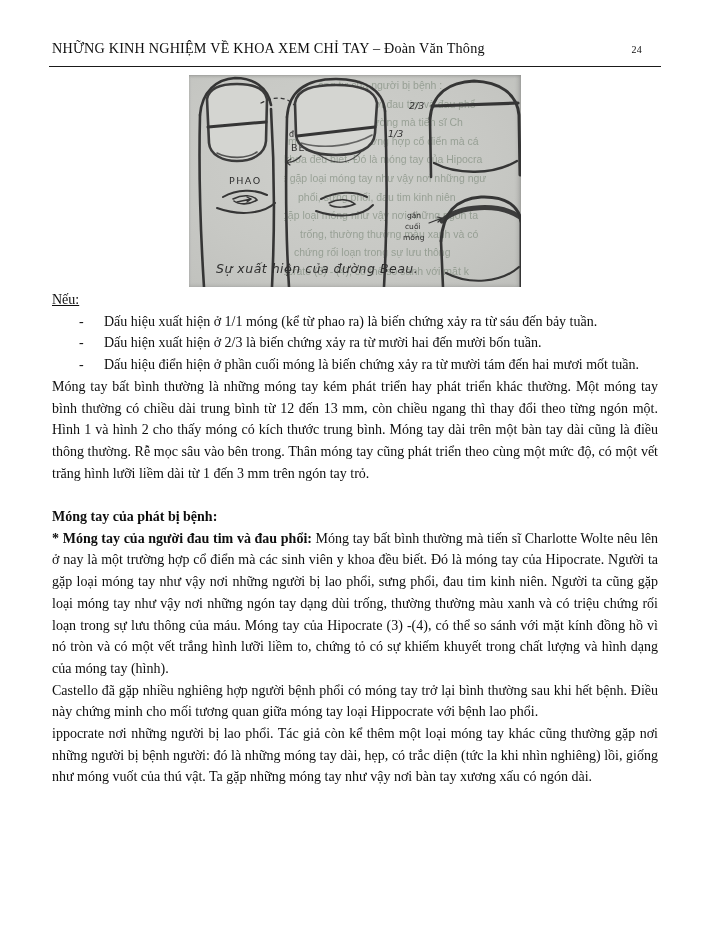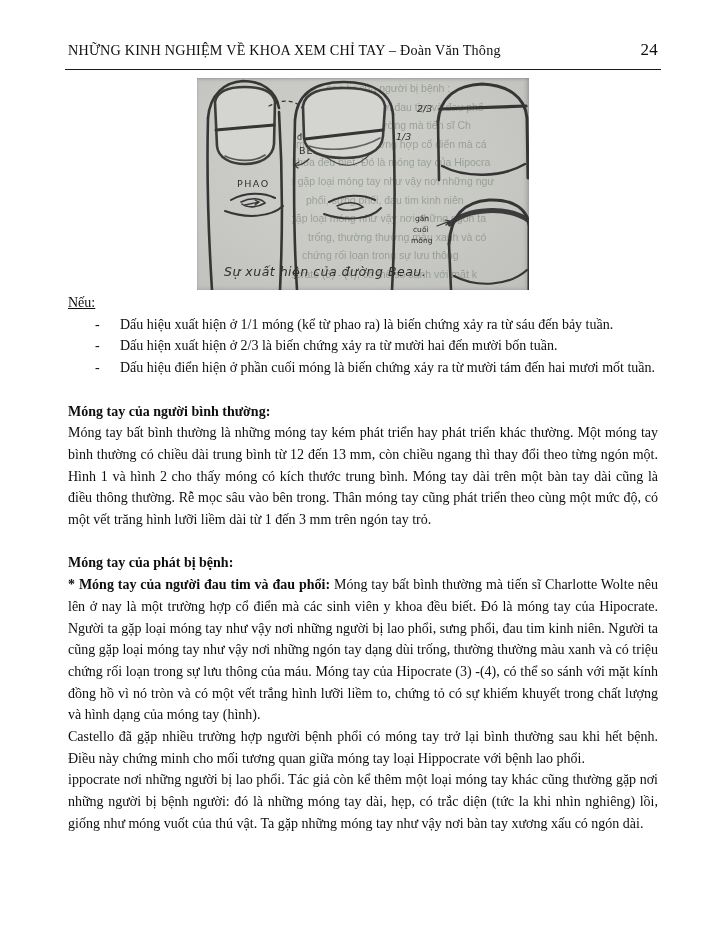--- a/index.html
+++ b/index.html
@@ -5,28 +5,28 @@
   html,body{margin:0;padding:0;background:#888;}
   .page{
     position:relative;
     width:723px;height:935px;
     margin:0 auto;
     background:#ffffff;
     font-family:"Liberation Serif","DejaVu Serif",serif;
     color:#0e0e0e;
     overflow:hidden;
     box-sizing:border-box;
-    padding:40px 65px 0 68px;
+    padding:40px 65px 0 52px;
   }
   
   .hdr{
     display:flex;justify-content:space-between;align-items:baseline;
     font-size:14.2px;letter-spacing:.2px;
   }
-  .hdr .pg{font-size:17px;}
+  .hdr .pg{margin-right:16px;font-size:10px;}
   .rule{border-bottom:1.6px solid #1a1a1a;margin:9px -3px 0 -3px;height:0;}
   
   .scan{
     position:relative;
     width:332px;height:212px;
     margin:8px auto 0 auto;
     background:#c7c8c4;
     background-image:radial-gradient(ellipse at 45% 40%, #cfd0cc 0%, #c7c8c4 60%, #bfc0bc 100%);
     box-shadow:inset -2px 0 4px rgba(90,90,90,.35), inset 0 1px 2px rgba(120,120,120,.3);
     overflow:hidden;
@@ -156,22 +156,21 @@
       <li>
         <span class="dash">-</span>
         <span>Dấu hiện xuất hiện ở 2/3 là biến chứng xảy ra từ mười hai đến mười bốn tuần.</span>
       </li>
       <li>
         <span class="dash">-</span>
         <span>Dấu hiệu điển hiện ở phần cuối móng là biến chứng xảy ra từ mười tám đến hai mươi mốt tuần.</span>
       </li>
     </ul>
 
-    <p class="h-bold sect">Móng tay của người bình thường:</p>
     <p>Móng tay bất bình thường là những móng tay kém phát triển hay phát triển khác thường. Một móng tay bình thường có chiều dài trung bình từ 12 đến 13 mm, còn chiều ngang thì thay đổi theo từng ngón một. Hình 1 và hình 2 cho thấy móng có kích thước trung bình. Móng tay dài trên một bàn tay dài cũng là điều thông thường. Rễ mọc sâu vào bên trong. Thân móng tay cũng phát triển theo cùng một mức độ, có một vết trăng hình lưỡi liềm dài từ 1 đến 3 mm trên ngón tay trỏ.</p>
 
     <p class="h-bold sect">Móng tay của phát bị bệnh:</p>
     <p><b>* Móng tay của người đau tim và đau phổi:</b><span> Móng tay bất bình thường mà tiến sĩ Charlotte Wolte nêu lên ở nay là một trường hợp cổ điển mà các sinh viên y khoa đều biết. Đó là móng tay của Hipocrate. Người ta gặp loại móng tay như vậy nơi những người bị lao phổi, sưng phổi, đau tim kinh niên. Người ta cũng gặp loại móng tay như vậy nơi những ngón tay dạng dùi trống, thường thường màu xanh và có triệu chứng rối loạn trong sự lưu thông của máu. Móng tay của Hipocrate (3) -(4), có thể so sánh với mặt kính đồng hồ vì nó tròn và có một vết trắng hình lưỡi liềm to, chứng tỏ có sự khiếm khuyết trong chất lượng và hình dạng của móng tay (hình).</span></p>
-    <p>Castello đã gặp nhiều trường hợp người bệnh phổi có móng tay trở lại bình thường sau khi hết bệnh. Điều này chứng minh cho mối tương quan giữa móng tay loại Hippocrate với bệnh lao phổi.</p>
+    <p>Castello đã gặp nhiều nghiêng hợp người bệnh phổi có móng tay trở lại bình thường sau khi hết bệnh. Điều này chứng minh cho mối tương quan giữa móng tay loại Hippocrate với bệnh lao phổi.</p>
     <p>ippocrate nơi những người bị lao phổi. Tác giả còn kể thêm một loại móng tay khác cũng thường gặp nơi những người bị bệnh người: đó là những móng tay dài, hẹp, có trắc diện (tức la khi nhìn nghiêng) lồi, giống như móng vuốt của thú vật. Ta gặp những móng tay như vậy nơi bàn tay xương xấu có ngón dài.</p>
 
   </div>
 </div>
 
 </body></html>

